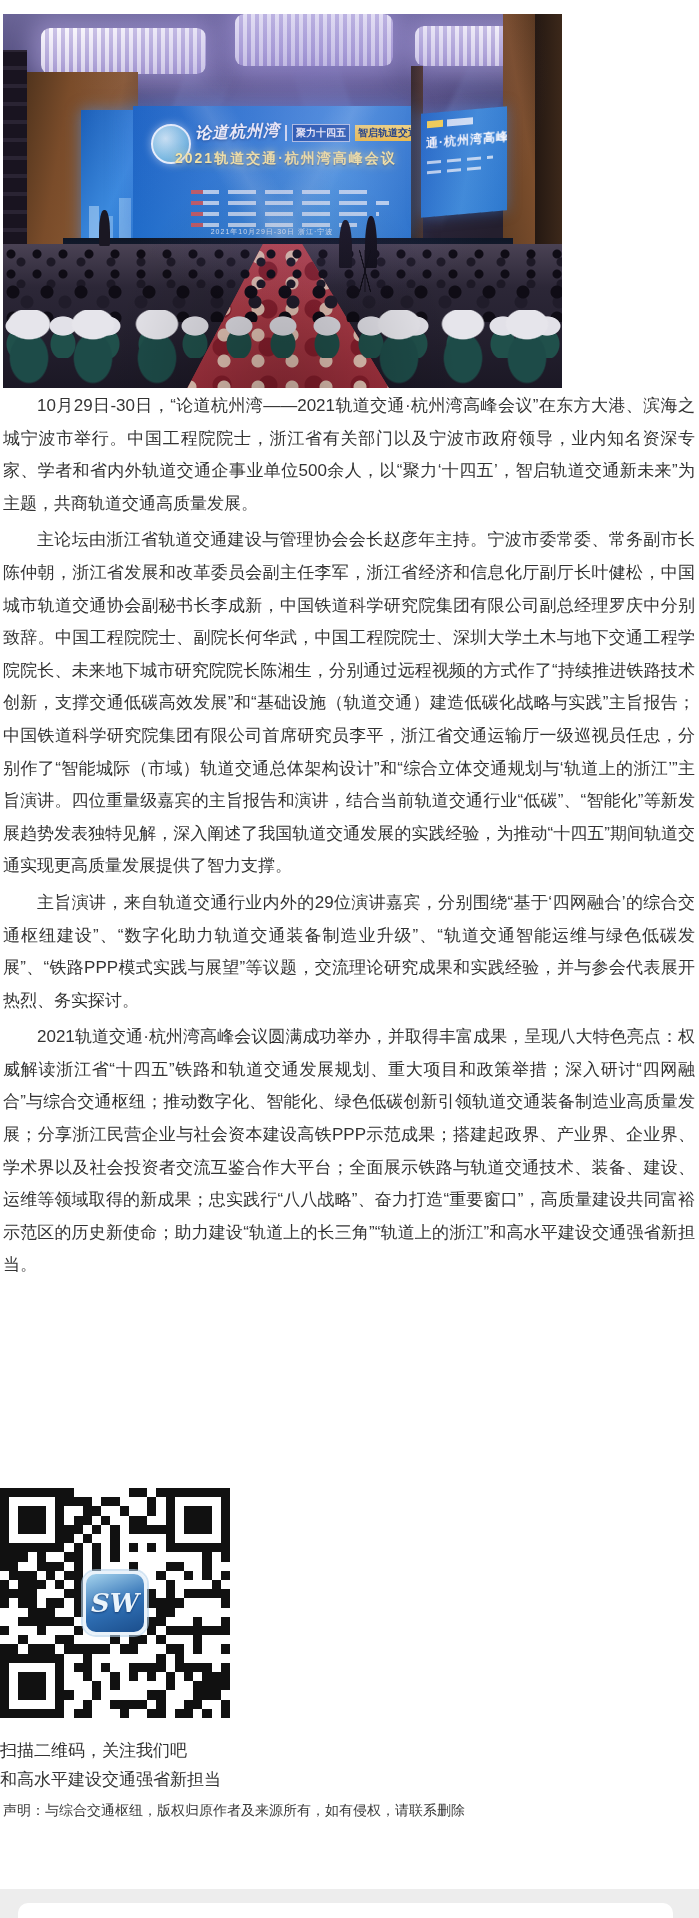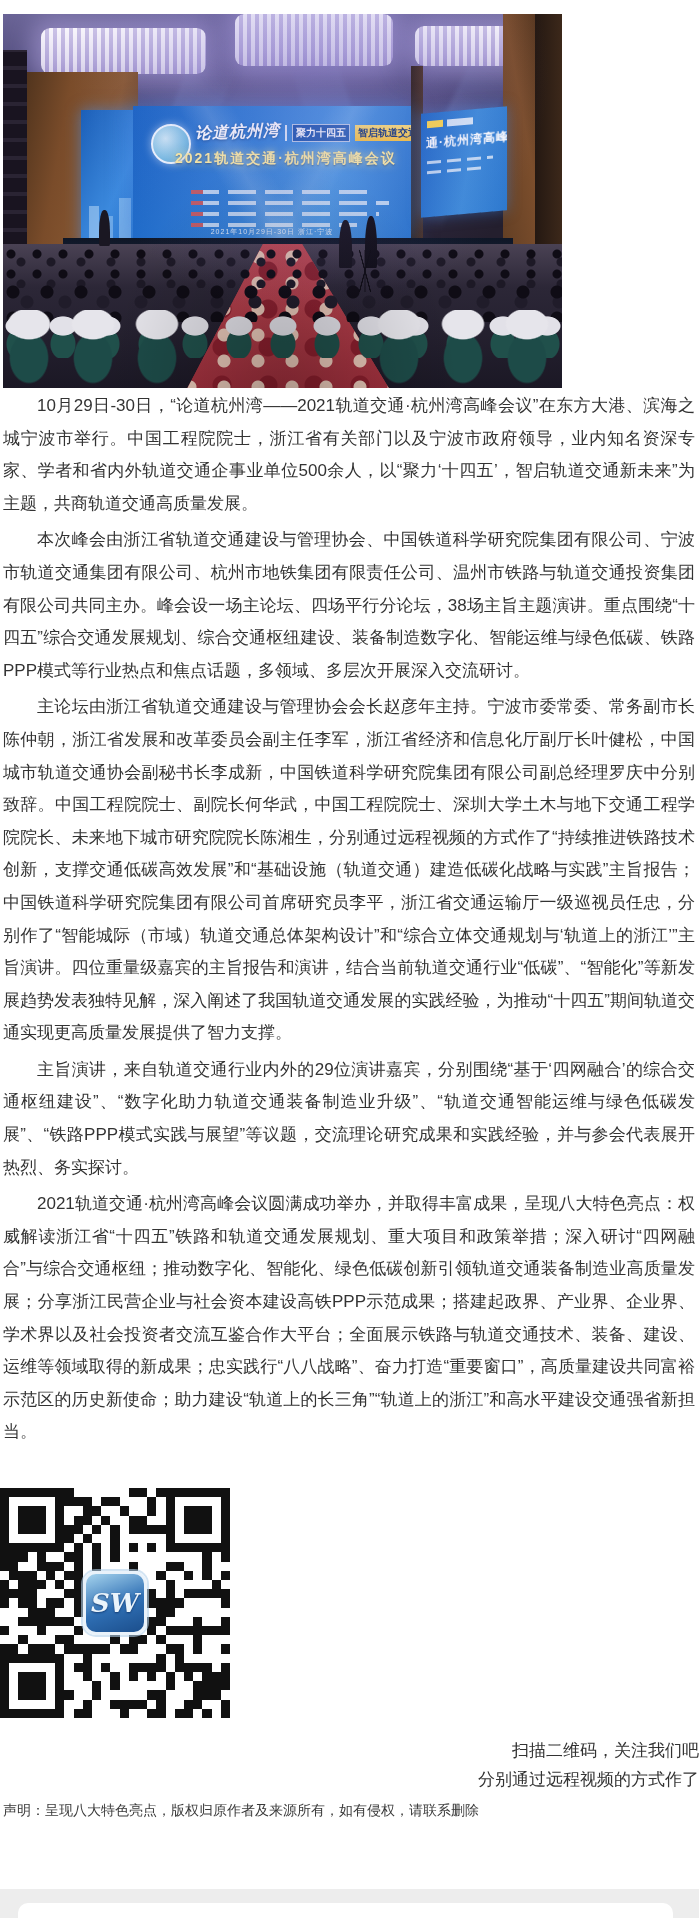--- a/index.html
+++ b/index.html
@@ -130,21 +130,21 @@
   .qr{position:relative;width:230px;height:230px;background:#fff;display:grid;
     grid-template-columns:repeat(25,1fr);grid-template-rows:repeat(25,1fr);}
   .qrc{background:#fff;}
   .qrc.d{background:#111;}
   .qr-logo{position:absolute;left:50%;top:50%;width:58px;height:58px;transform:translate(-50%,-50%);
     border-radius:13px;background:linear-gradient(160deg,#a6d4ee,#2f6fb4 55%,#1b4e8c);
     border:3px solid #e9f2fa;box-shadow:0 0 0 2px rgba(180,210,235,.6);
     display:flex;align-items:center;justify-content:center;}
   .qr-logo span{font-family:"DejaVu Serif","Liberation Serif",serif;font-style:italic;font-weight:bold;
     font-size:26px;color:#eaf4fb;text-shadow:0 1px 2px rgba(10,40,90,.7);}
-  .captions{position:absolute;left:0;right:0;top:1736px;text-align:right;color:#333;
+  .captions{position:absolute;left:0;right:0;top:1736px;text-align:left;color:#333;
     font-size:17px;line-height:29px;}
 
   
   .disclaimer{position:absolute;left:3px;top:1800px;font-size:14px;line-height:20px;color:#3a3a3a;}
   .bottom-band{position:absolute;left:0;top:1889px;width:699px;height:29px;background:#ededed;}
   .comment-input{position:absolute;left:18px;top:14px;width:655px;height:15px;background:#fff;
     border-radius:10px 10px 0 0;}
 </style>
 </head>
 <body>
@@ -205,21 +205,20 @@
     <div class="chairs-fg cfr"></div>
     <div class="person p-presenter"></div>
     <div class="person ph1"></div>
     <div class="person ph2"></div>
     <div class="tripod"></div>
     <div class="photo-glow"></div>
   </div>
 
   <div class="article">
     <p>10月29日-30日，“论道杭州湾——2021轨道交通·杭州湾高峰会议”在东方大港、滨海之城宁波市举行。中国工程院院士，浙江省有关部门以及宁波市政府领导，业内知名资深专家、学者和省内外轨道交通企事业单位500余人，以“聚力‘十四五’，智启轨道交通新未来”为主题，共商轨道交通高质量发展。</p>
-    <p>本次峰会由浙江省轨道交通建设与管理协会、中国铁道科学研究院集团有限公司、宁波市轨道交通集团有限公司、杭州市地铁集团有限责任公司、温州市铁路与轨道交通投资集团有限公司共同主办。峰会设一场主论坛、四场平行分论坛，38场主旨主题演讲。重点围绕“十四五”综合交通发展规划、综合交通枢纽建设、装备制造数字化、智能运维与绿色低碳、铁路PPP模式等行业热点和焦点话题，多领域、多层次开展深入交流研讨。</p>
     <p>主论坛由浙江省轨道交通建设与管理协会会长赵彦年主持。宁波市委常委、常务副市长陈仲朝，浙江省发展和改革委员会副主任李军，浙江省经济和信息化厅副厅长叶健松，中国城市轨道交通协会副秘书长李成新，中国铁道科学研究院集团有限公司副总经理罗庆中分别致辞。中国工程院院士、副院长何华武，中国工程院院士、深圳大学土木与地下交通工程学院院长、未来地下城市研究院院长陈湘生，分别通过远程视频的方式作了“持续推进铁路技术创新，支撑交通低碳高效发展”和“基础设施（轨道交通）建造低碳化战略与实践”主旨报告；中国铁道科学研究院集团有限公司首席研究员李平，浙江省交通运输厅一级巡视员任忠，分别作了“智能城际（市域）轨道交通总体架构设计”和“综合立体交通规划与‘轨道上的浙江’”主旨演讲。四位重量级嘉宾的主旨报告和演讲，结合当前轨道交通行业“低碳”、“智能化”等新发展趋势发表独特见解，深入阐述了我国轨道交通发展的实践经验，为推动“十四五”期间轨道交通实现更高质量发展提供了智力支撑。</p>
     <p>主旨演讲，来自轨道交通行业内外的29位演讲嘉宾，分别围绕“基于‘四网融合’的综合交通枢纽建设”、“数字化助力轨道交通装备制造业升级”、“轨道交通智能运维与绿色低碳发展”、“铁路PPP模式实践与展望”等议题，交流理论研究成果和实践经验，并与参会代表展开热烈、务实探讨。</p>
     <p>2021轨道交通·杭州湾高峰会议圆满成功举办，并取得丰富成果，呈现八大特色亮点：权威解读浙江省“十四五”铁路和轨道交通发展规划、重大项目和政策举措；深入研讨“四网融合”与综合交通枢纽；推动数字化、智能化、绿色低碳创新引领轨道交通装备制造业高质量发展；分享浙江民营企业与社会资本建设高铁PPP示范成果；搭建起政界、产业界、企业界、学术界以及社会投资者交流互鉴合作大平台；全面展示铁路与轨道交通技术、装备、建设、运维等领域取得的新成果；忠实践行“八八战略”、奋力打造“重要窗口”，高质量建设共同富裕示范区的历史新使命；助力建设“轨道上的长三角”“轨道上的浙江”和高水平建设交通强省新担当。</p>
   </div>
 
   <div class="qr-wrap">
     <div class="qr">
         <div class="qrc d"></div>
         <div class="qrc d"></div>
         <div class="qrc d"></div>
@@ -845,21 +844,21 @@
         <div class="qrc d"></div>
         <div class="qrc"></div>
         <div class="qrc d"></div>
       <div class="qr-logo">
         <span>SW</span>
       </div>
     </div>
   </div>
   <div class="captions">
     <div>扫描二维码，关注我们吧</div>
-    <div>分别通过远程视频的方式作了</div>
+    <div>和高水平建设交通强省新担当</div>
   </div>
 
-  <div class="disclaimer">声明：呈现八大特色亮点，版权归原作者及来源所有，如有侵权，请联系删除</div>
+  <div class="disclaimer">声明：与综合交通枢纽，版权归原作者及来源所有，如有侵权，请联系删除</div>
   <div class="bottom-band">
     <div class="comment-input"></div>
   </div>
 
 </div>
 
 </body></html>

